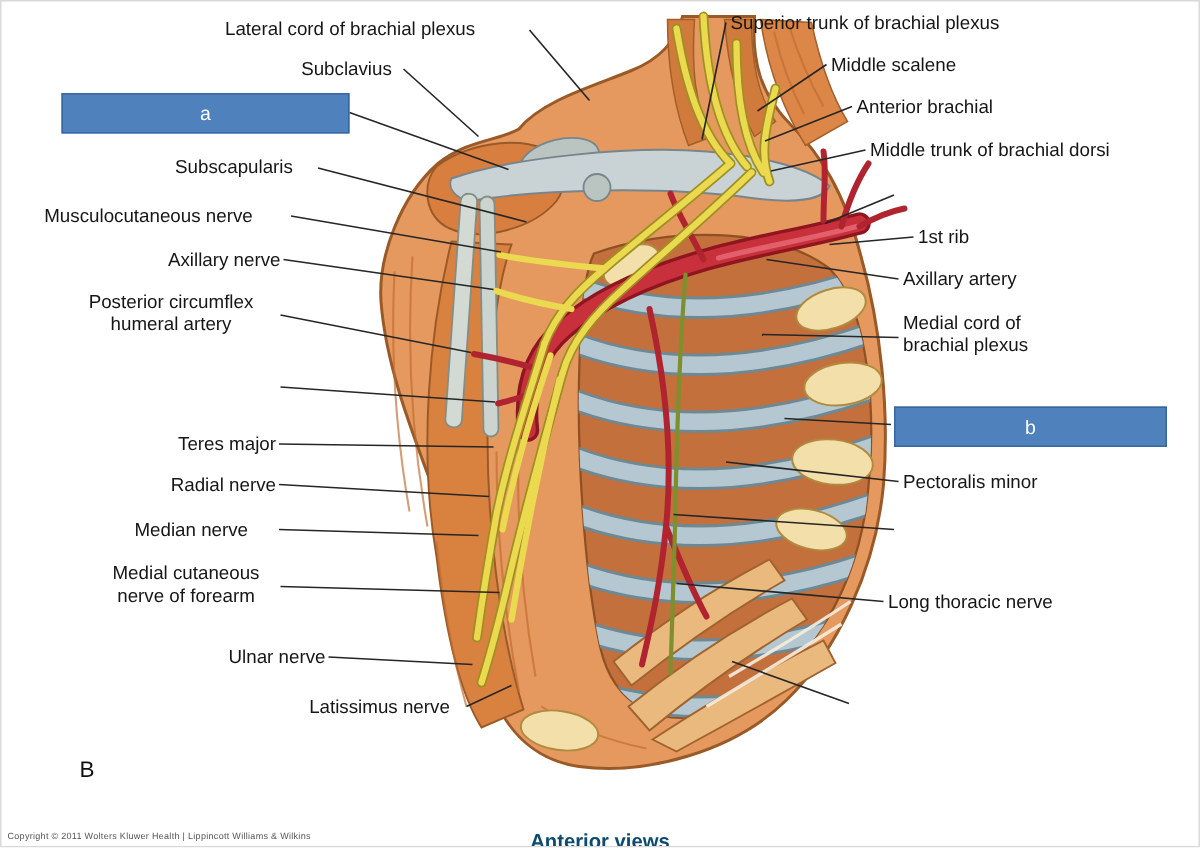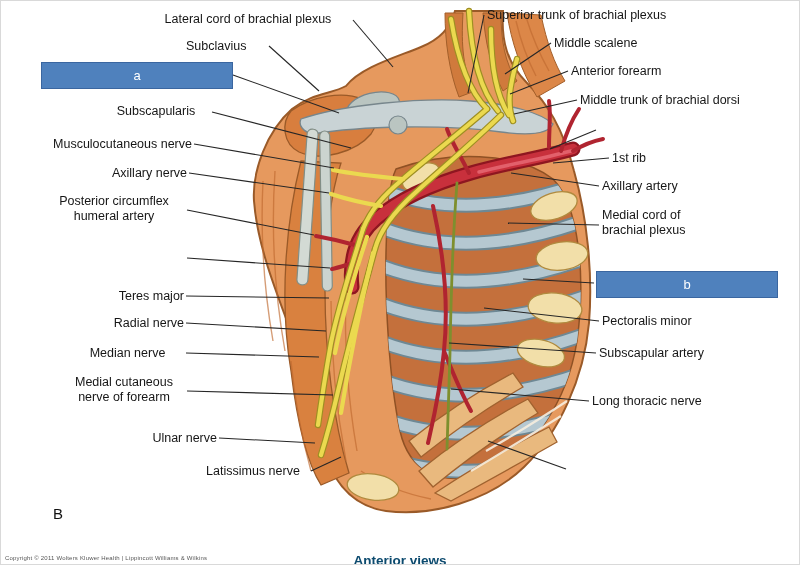--- a/index.html
+++ b/index.html
@@ -163,47 +163,46 @@
     <line x1="608" y1="157" x2="552" y2="162"></line>
     <line x1="598" y1="185" x2="510" y2="172"></line>
     <line x1="598" y1="224" x2="507" y2="222"></line>
     <line x1="593" y1="282" x2="522" y2="278"></line>
     <line x1="598" y1="320" x2="483" y2="307"></line>
     <line x1="595" y1="352" x2="448" y2="342"></line>
     <line x1="588" y1="400" x2="450" y2="388"></line>
     <line x1="565" y1="468" x2="487" y2="440"></line>
   </svg>
 
-  <div class="label" style="left:132px;top:11px;width:230px;text-align:center">Lateral cord of brachial plexus</div>
-  <div class="label" style="left:185px;top:38px;width:90px;text-align:left">Subclavius</div>
+  <div class="label" style="left:149px;top:11px;width:230px;">Lateral cord of brachial plexus</div>
+  <div class="label" style="left:185px;top:38px;width:90px;text-align:center">Subclavius</div>
   <div class="answer-box" style="left:40px;top:61px;width:190px;height:25px">
     <span>a</span>
   </div>
   <div class="label" style="left:100px;top:103px;width:110px;text-align:center">Subscapularis</div>
-  <div class="label" style="left:5px;top:136px;width:186px;text-align:right">Musculocutaneous nerve</div>
+  <div class="label" style="left:5px;top:136px;width:186px;text-align:center">Musculocutaneous nerve</div>
   <div class="label" style="left:70px;top:165px;width:116px;text-align:right">Axillary nerve</div>
   <div class="label" style="left:42px;top:193px;width:142px;text-align:center">Posterior circumflex humeral artery</div>
   <div class="label" style="left:77px;top:288px;width:106px;text-align:right">Teres major</div>
   <div class="label" style="left:80px;top:315px;width:103px;text-align:right">Radial nerve</div>
   <div class="label" style="left:70px;top:345px;width:113px;text-align:center">Median nerve</div>
   <div class="label" style="left:62px;top:374px;width:122px;text-align:center">Medial cutaneous nerve of forearm</div>
   <div class="label" style="left:120px;top:430px;width:96px;text-align:right">Ulnar nerve</div>
   <div class="label" style="left:192px;top:463px;width:120px;text-align:center">Latissimus nerve</div>
 
   <div class="label" style="left:486px;top:7px;width:300px">Superior trunk of brachial plexus</div>
   <div class="label" style="left:553px;top:35px;width:130px">Middle scalene</div>
-  <div class="label" style="left:570px;top:63px;width:140px">Anterior forearm</div>
+  <div class="label" style="left:570px;top:63px;width:140px">Anterior brachial</div>
   <div class="label" style="left:579px;top:92px;width:216px">Middle trunk of brachial dorsi</div>
   <div class="label" style="left:611px;top:150px;width:70px">1st rib</div>
   <div class="label" style="left:601px;top:178px;width:120px">Axillary artery</div>
   <div class="label" style="left:601px;top:207px;width:106px">Medial cord of brachial plexus</div>
   <div class="answer-box" style="left:595px;top:270px;width:180px;height:25px">
     <span>b</span>
   </div>
   <div class="label" style="left:601px;top:313px;width:130px">Pectoralis minor</div>
-  <div class="label" style="left:598px;top:345px;width:140px">Subscapular artery</div>
   <div class="label" style="left:591px;top:393px;width:150px">Long thoracic nerve</div>
 
   <div class="panel-letter">B</div>
   <div class="caption">Anterior views</div>
   <div class="copyright">Copyright © 2011 Wolters Kluwer Health | Lippincott Williams &amp; Wilkins</div>
 
 </div>
 
 </body></html>

